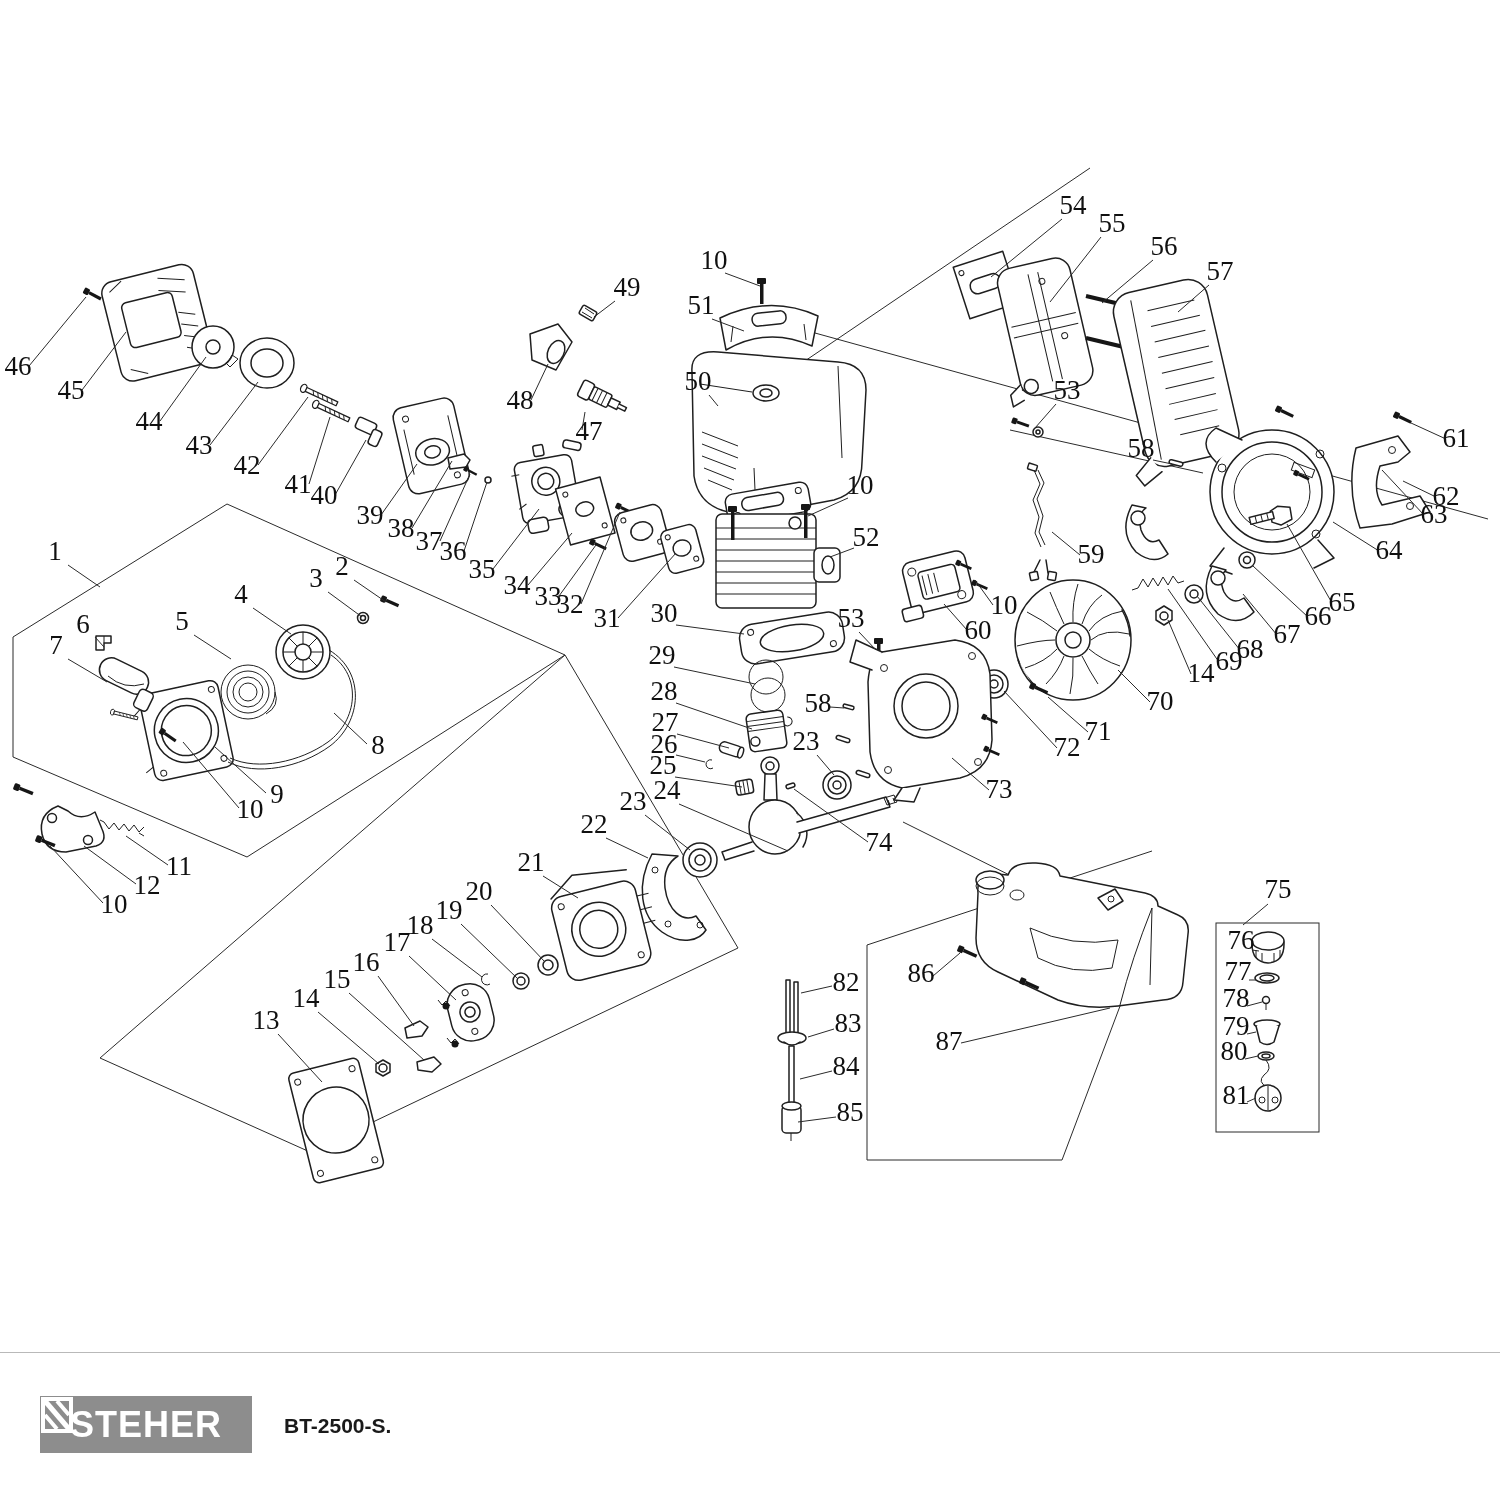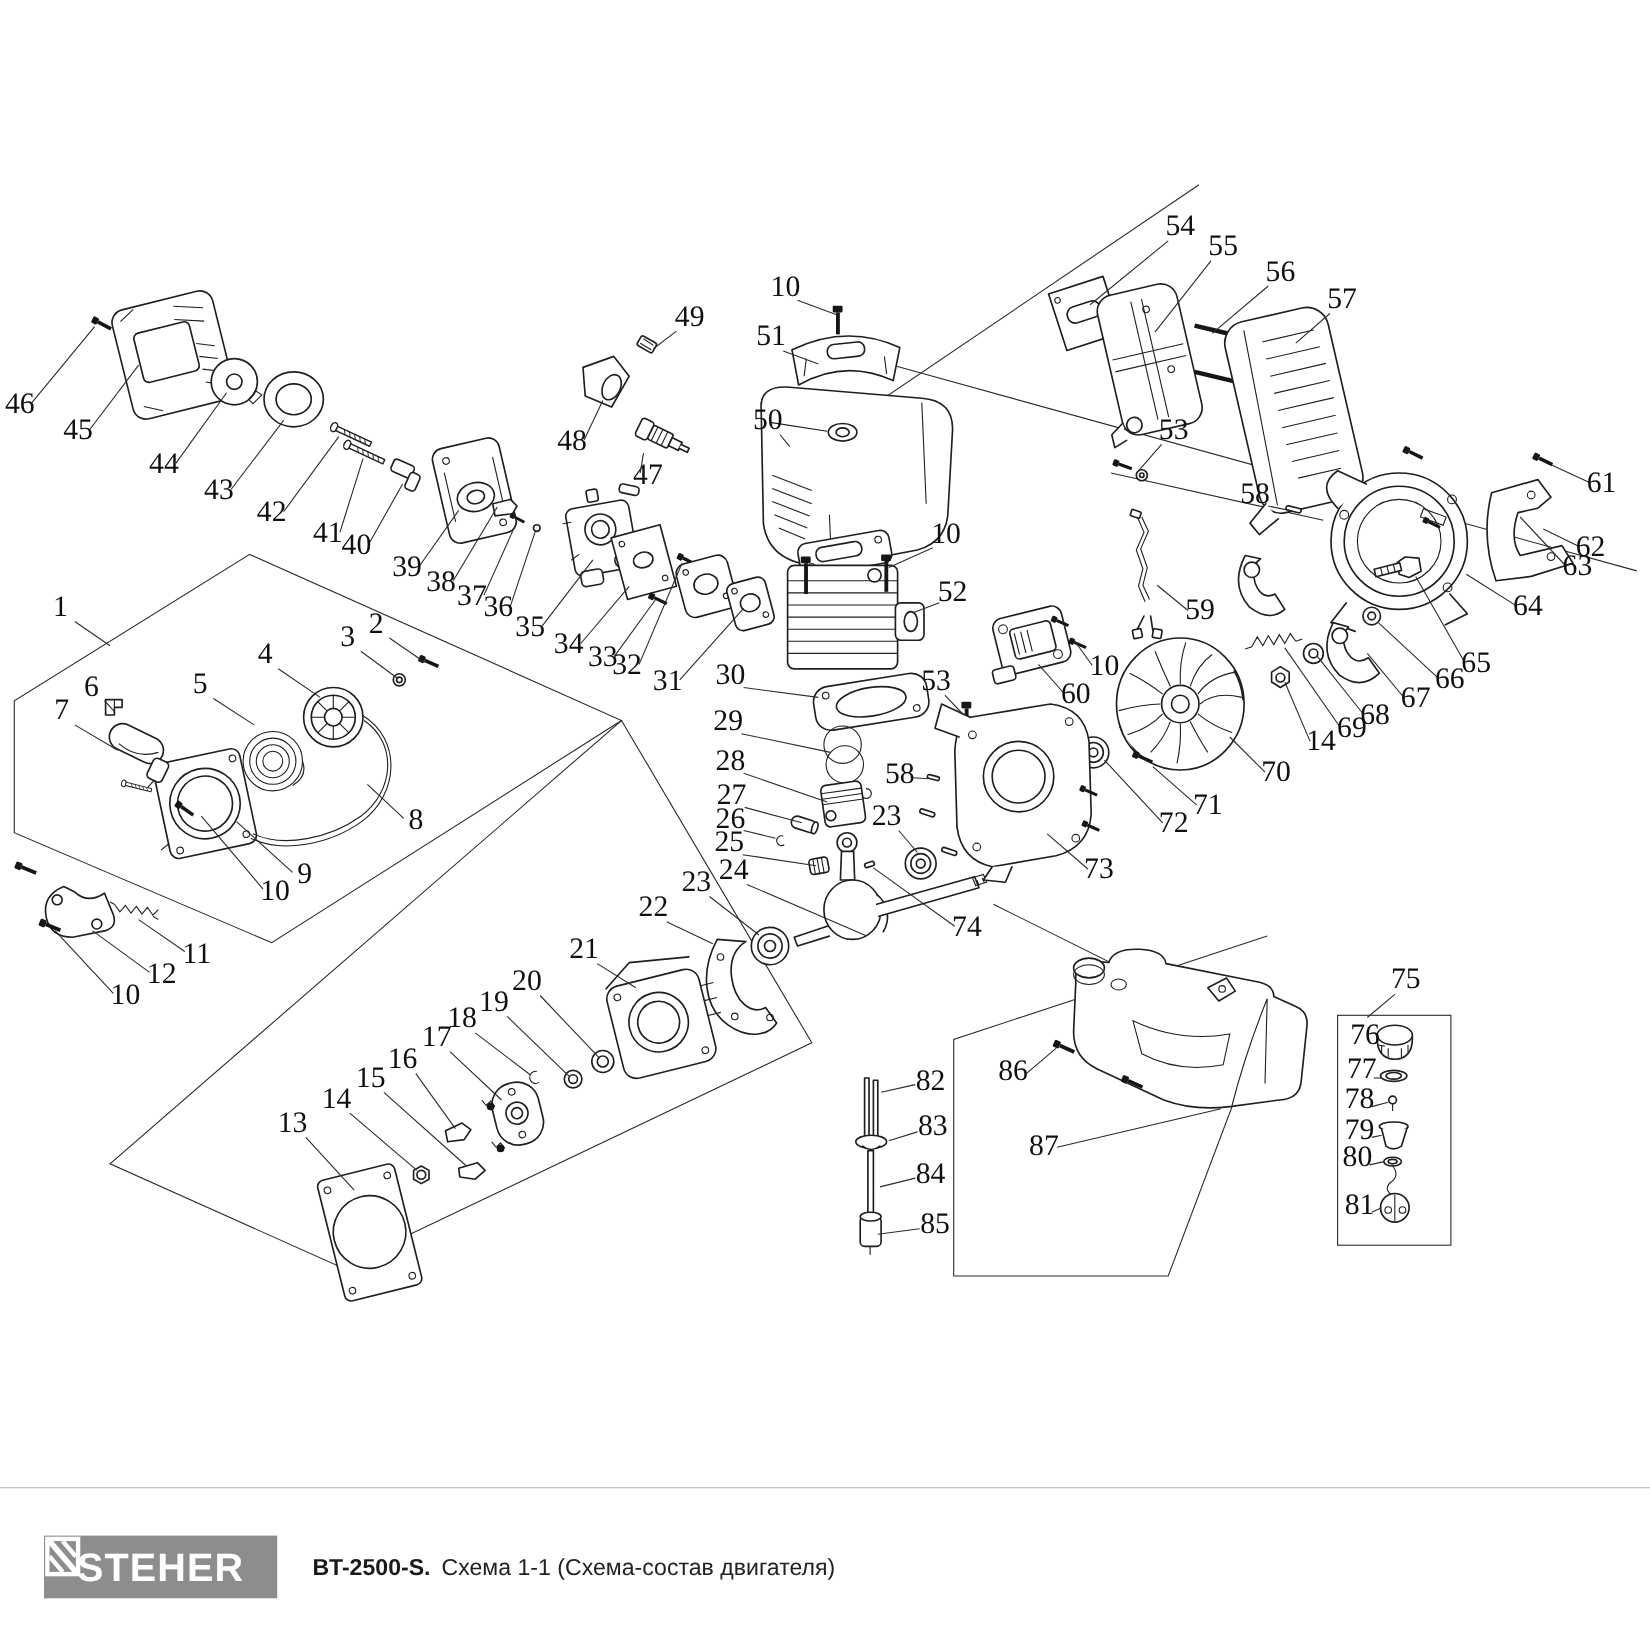--- a/index.html
+++ b/index.html
@@ -770,16 +770,15 @@
   <svg width="34" height="38" viewBox="0 0 34 38">
     <rect x="1" y="1" width="32" height="36" fill="#fff"></rect>
     <rect x="5" y="5" width="24" height="28" fill="#8d8d8d"></rect>
     <path d="M5,5 L29,33" stroke="#fff" stroke-width="5"></path>
     <path d="M5,19 L17,33 M17,5 L29,19" stroke="#fff" stroke-width="4"></path>
   </svg>
   <span class="logo-text">STEHER</span>
 </div>
 <div class="title-row">
   <span class="title-model">BT-2500-S.</span>
-  <span class="title-sub">Схема 1-1 (Схема-состав двигателя)</span>
 </div>
 
 </div>
 
 </body></html>

